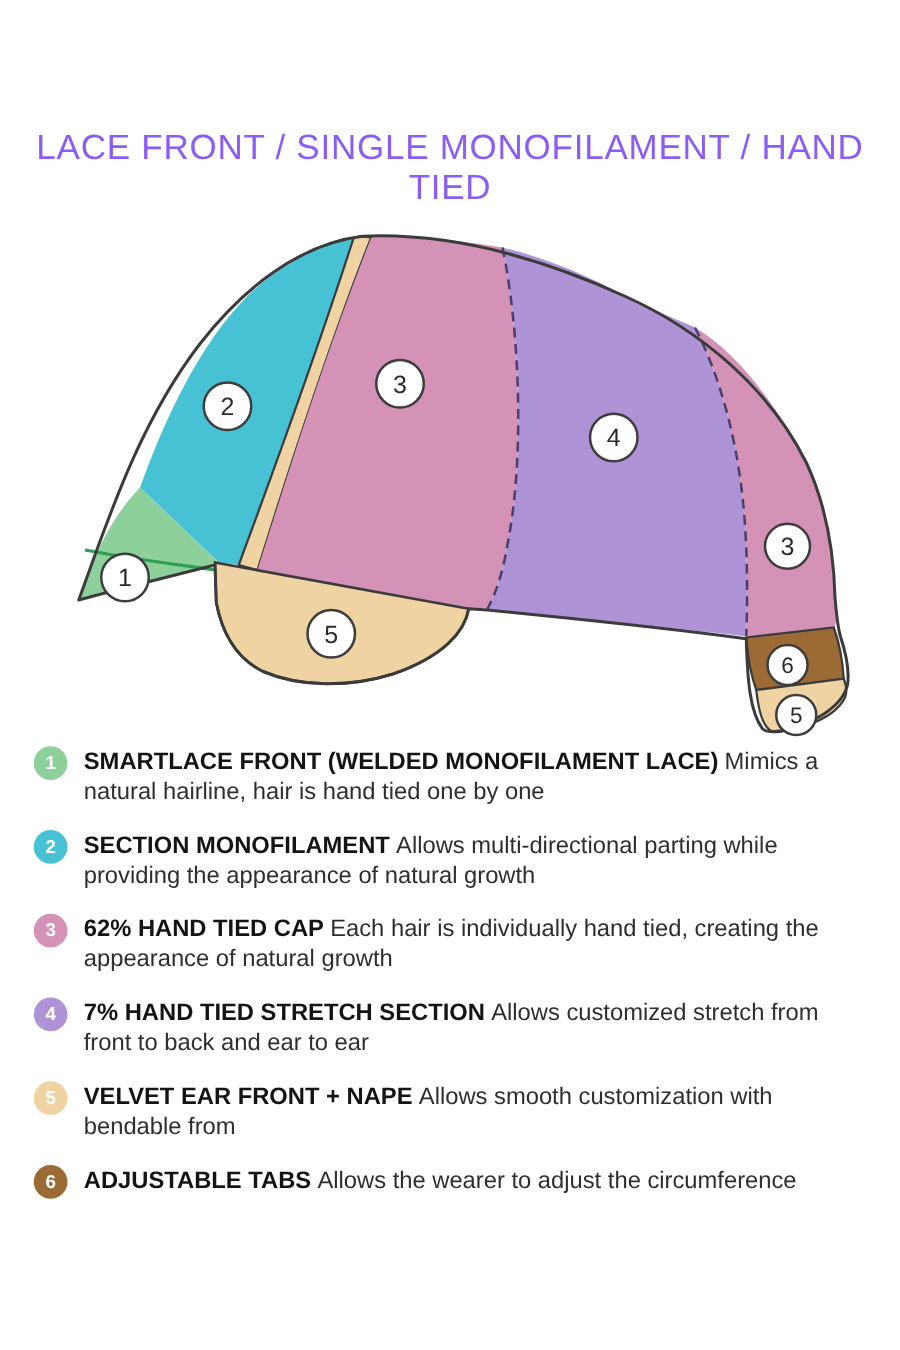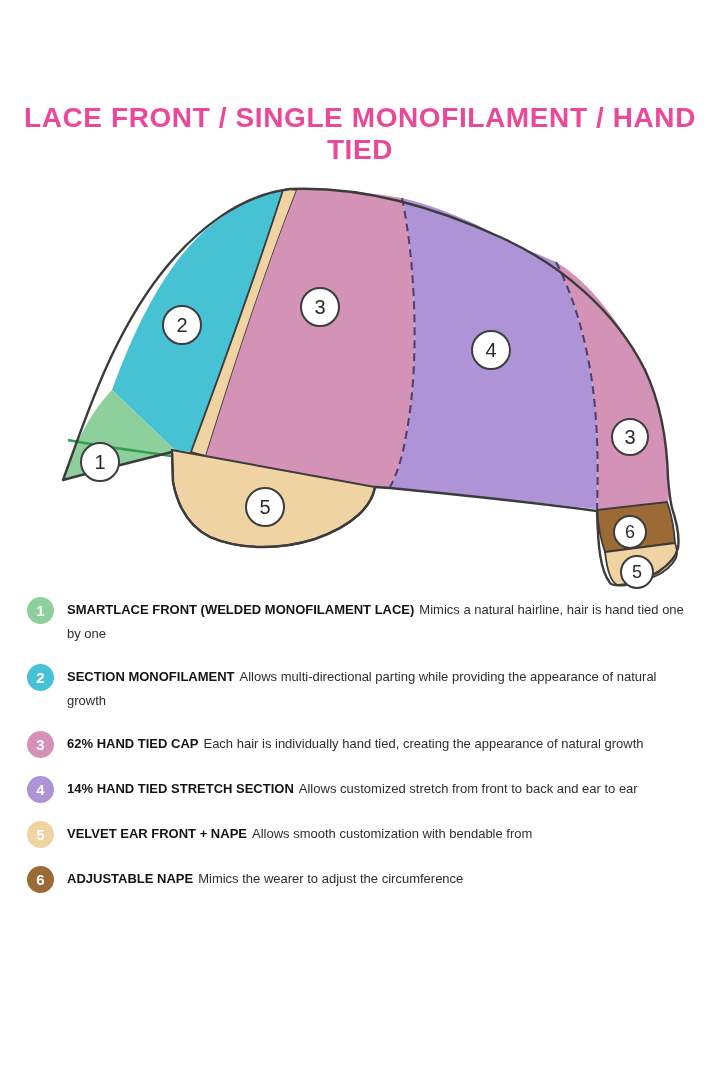--- a/index.html
+++ b/index.html
@@ -2,36 +2,36 @@
 <html><head>
 <meta charset="utf-8">
 <style>
   html,body{margin:0;padding:0}
   body{
     width:720px;height:1080px;background:#ffffff;position:relative;overflow:hidden;
     font-family:"Liberation Sans",sans-serif;
   }
   .title{
     position:absolute;top:102px;left:0;width:720px;margin:0;
-    text-align:center;font-size:28px;font-weight:700;color:#ec4899;letter-spacing:.6px;
+    text-align:center;font-size:28px;font-weight:400;color:#8b5cf6;letter-spacing:.6px;
   }
   .diagram{position:absolute;top:170px;left:0;width:720px;height:430px}
   .marker-circle{fill:#ffffff;stroke:#3d3d3d;stroke-width:2}
   .marker-text{font-size:20px;fill:#2a2a2a;text-anchor:middle;font-family:"Liberation Sans",sans-serif}
   .marker-text.small{font-size:18px}
   .seam{fill:none;stroke-width:2;stroke-dasharray:8 5}
   .outline{fill:none;stroke-width:2.4;stroke-linejoin:round;stroke-linecap:round}
   .legend{position:absolute;top:598px;left:27px;width:672px}
   .legend-item{display:flex;align-items:flex-start;margin-bottom:19px}
   .legend-num{
     flex:0 0 27px;width:27px;height:27px;border-radius:50%;
     color:#ffffff;font-weight:700;font-size:15px;line-height:27px;text-align:center;
     margin-right:13px;margin-top:-1px;
   }
-  .legend-text{margin:0;font-size:13px;line-height:24px;color:#2e2e2e;width:630px}
+  .legend-text{margin:0;font-size:19px;line-height:24px;color:#2e2e2e;width:630px}
   .legend-text b{color:#141414;margin-right:5px}
 </style>
 </head>
 <body>
 
 <h1 class="title">LACE FRONT / SINGLE MONOFILAMENT / HAND TIED</h1>
 
 <svg class="diagram" viewBox="0 170 720 430" xmlns="http://www.w3.org/2000/svg">
 
   <path d="M112,390 C140,312 175,252 215,222 C240,204 264,192 283,190 C258,268 225,360 191,452 L175,450 Z" fill="#47c2d5"></path>
@@ -105,26 +105,26 @@
     <p class="legend-text"><b>SECTION MONOFILAMENT</b><span>Allows multi-directional parting while providing the appearance of natural growth</span></p>
   </div>
 
   <div class="legend-item">
     <span class="legend-num" style="background: rgb(211, 146, 182);">3</span>
     <p class="legend-text"><b>62% HAND TIED CAP</b><span>Each hair is individually hand tied, creating the appearance of natural growth</span></p>
   </div>
 
   <div class="legend-item">
     <span class="legend-num" style="background: rgb(174, 147, 214);">4</span>
-    <p class="legend-text"><b>14% HAND TIED STRETCH SECTION</b><span>Allows customized stretch from front to back and ear to ear</span></p>
+    <p class="legend-text"><b>7% HAND TIED STRETCH SECTION</b><span>Allows customized stretch from front to back and ear to ear</span></p>
   </div>
 
   <div class="legend-item">
     <span class="legend-num" style="background: rgb(240, 211, 163);">5</span>
     <p class="legend-text"><b>VELVET EAR FRONT + NAPE</b><span>Allows smooth customization with bendable from</span></p>
   </div>
 
   <div class="legend-item">
     <span class="legend-num" style="background: rgb(156, 107, 53);">6</span>
-    <p class="legend-text"><b>ADJUSTABLE NAPE</b><span>Mimics the wearer to adjust the circumference</span></p>
+    <p class="legend-text"><b>ADJUSTABLE TABS</b><span>Allows the wearer to adjust the circumference</span></p>
   </div>
 
 </div>
 
 </body></html>

